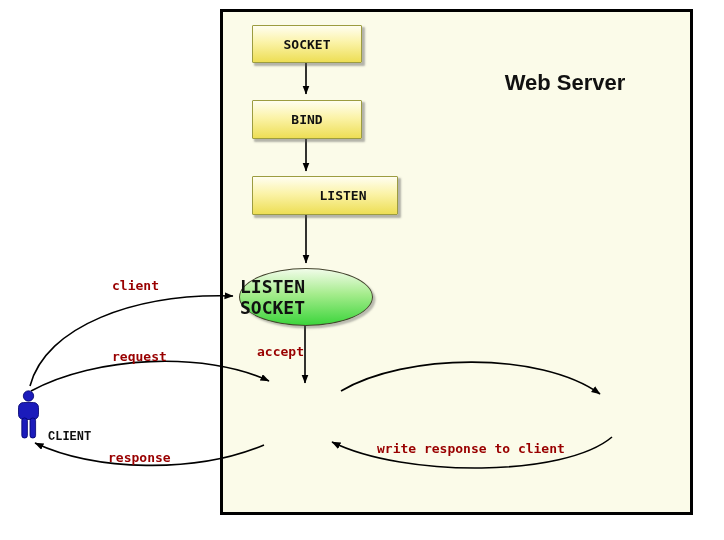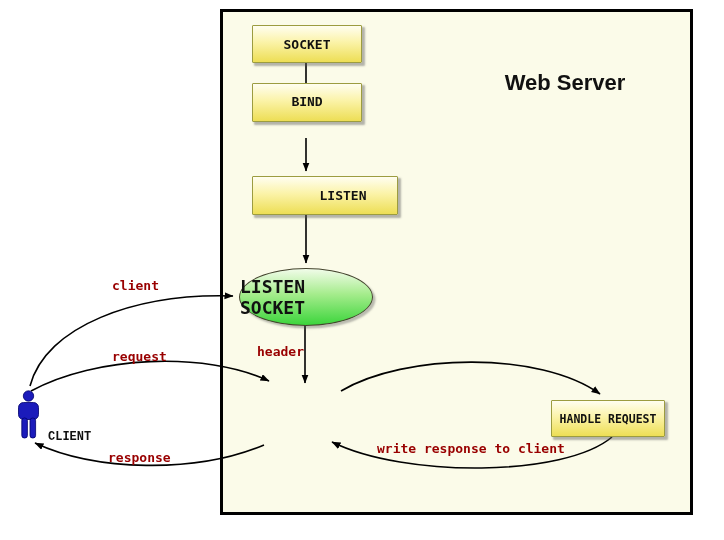--- a/index.html
+++ b/index.html
@@ -45,29 +45,28 @@
       <path d="M 305 325 L 305 383" marker-end="url(#ah)"></path>
       <path d="M 30 386 C 46 326, 135 293, 233 296" marker-end="url(#ah)"></path>
       <path d="M 31 391 C 95 356, 205 351, 269 381" marker-end="url(#ah)"></path>
       <path d="M 264 445 C 195 474, 95 471, 35 443" marker-end="url(#ah)"></path>
       <path d="M 341 391 C 405 353, 540 351, 600 394" marker-end="url(#ah)"></path>
       <path d="M 612 437 C 565 477, 405 478, 332 442" marker-end="url(#ah)"></path>
     </g>
   </svg>
 
   <div class="box" style="left:252px;top:25px;width:108px;height:36px;">SOCKET</div>
-  <div class="box" style="left:252px;top:83px;width:108px;height:37px;font-family:Liberation Mono, monospace;">BIND</div>
+  <div class="box" style="left:252px;top:100px;width:108px;height:37px;">BIND</div>
   <div class="box" style="left:252px;top:176px;width:108px;height:37px;padding-left:36px;">LISTEN</div>
   <div class="ell green" style="left:239px;top:268px;width:132px;height:56px;">LISTEN SOCKET</div>
-  <div class="box" style="left:551px;top:400px;width:112px;height:35px;font-size:11.5px;">HANDLE REQUEST</div>
 
   <div class="elabel" style="left:112px;top:278px;">client</div>
   <div class="elabel" style="left:112px;top:349px;">request</div>
   <div class="elabel" style="left:108px;top:450px;">response</div>
-  <div class="elabel" style="left:257px;top:344px;">header</div>
+  <div class="elabel" style="left:257px;top:344px;">accept</div>
   <div class="elabel" style="left:377px;top:441px;">write response to client</div>
 
   <div class="actor">
     <svg width="24" height="52" viewBox="0 0 24 52">
       <g stroke="#00006B" stroke-width="0.8" fill="#1B1BBB">
         <circle cx="11.5" cy="6" r="5.2"></circle>
         <rect x="1.5" y="12.5" width="20" height="17" rx="5"></rect>
         <rect x="4.8" y="28" width="5.6" height="20" rx="2.6"></rect>
         <rect x="13.0" y="28" width="5.6" height="20" rx="2.6"></rect>
       </g>

